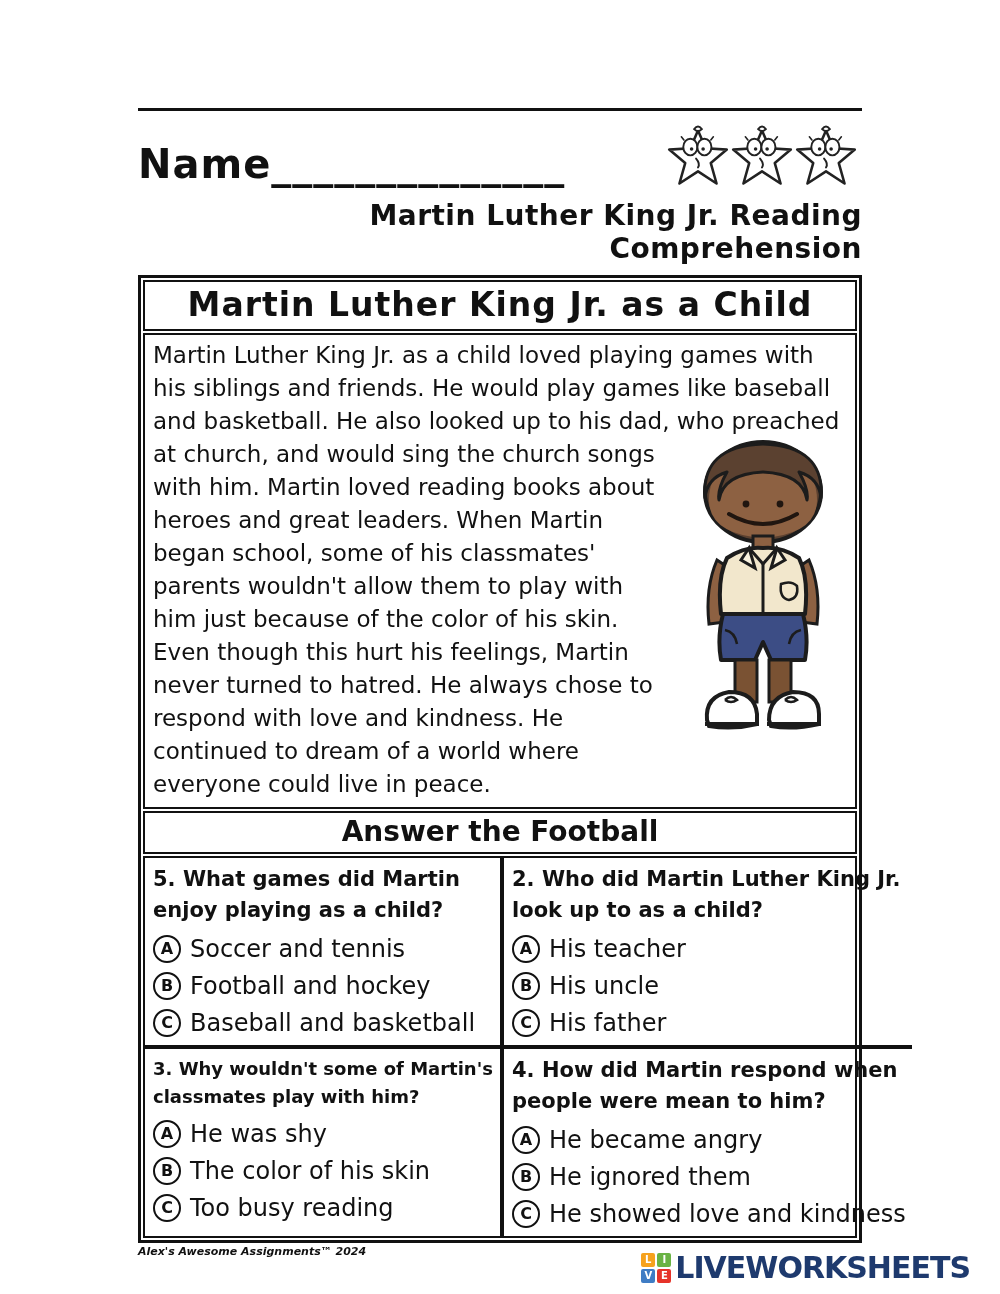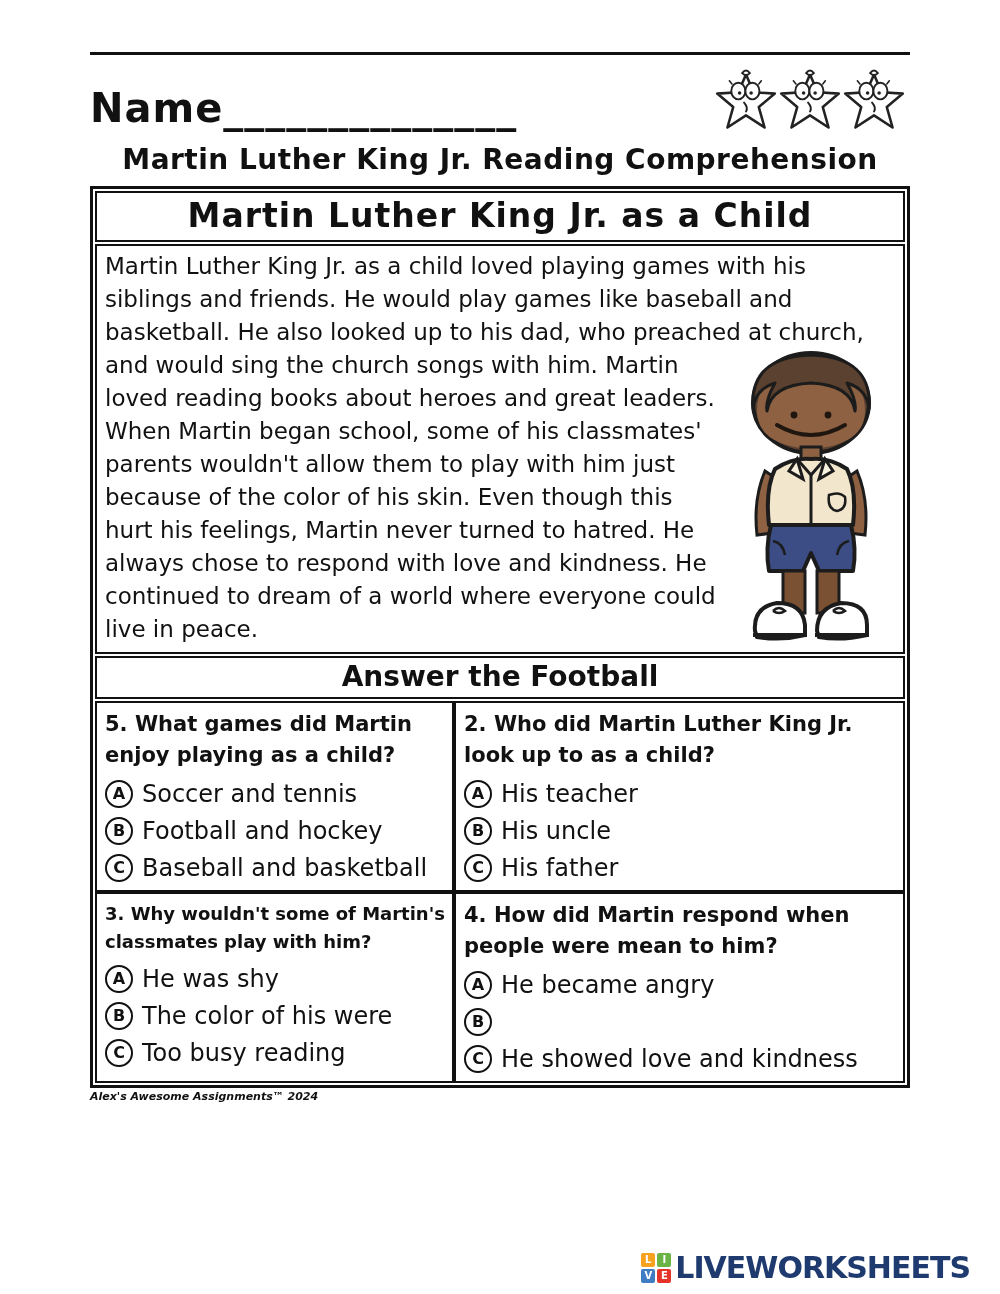--- a/index.html
+++ b/index.html
@@ -4,30 +4,30 @@
 <style>
   * { box-sizing: border-box; margin: 0; padding: 0; }
   html, body { width: 1000px; height: 1294px; }
   body {
     background: #ffffff;
     color: #111111;
     font-family: "DejaVu Sans", sans-serif;
     position: relative;
     overflow: hidden;
   }
-  .sheet { width: 820px; margin: 0 auto; padding-top: 52px; position: relative; }
+  .sheet { width: 724px; margin: 0 auto; padding-top: 108px; position: relative; }
 
   .top-rule { height: 3px; background: #111; width: 100%; }
 
   .name-row { display: flex; justify-content: space-between; align-items: flex-end; height: 80px; }
   .name-line { font-size: 40px; font-weight: bold; letter-spacing: 1px; padding-bottom: 4px; white-space: nowrap; }
   .stars { display: flex; gap: 0px; align-items: flex-end; padding-right: 4px; }
   .stars svg { display: block; }
 
-  .heading { text-align: center; font-size: 28px; font-weight: bold; margin-top: 8px; letter-spacing: 0.5px; }
+  .heading { text-align: right; font-size: 28px; font-weight: bold; margin-top: 8px; letter-spacing: 0.5px; }
 
   .main-box { border: 3px solid #111; margin-top: 10px; }
   .section { border: 2px solid #111; margin: 2px; }
 
   .passage-title { text-align: center; font-size: 33px; font-weight: bold; padding: 3px 4px 5px; letter-spacing: 1px; }
 
   .passage-body { padding: 4px 8px 6px 8px; font-size: 23px; line-height: 33px; }
   .float-spacer { float: right; width: 0; height: 99px; }
   .boy-figure { float: right; clear: right; width: 168px; height: 296px; margin: 0 0 2px 8px; }
   .boy-figure svg { display: block; width: 100%; height: 100%; }
@@ -189,36 +189,37 @@
       </div>
 
       <div class="q-cell row-bottom col-left">
         <div class="q-text small">3. Why wouldn't some of Martin's classmates play with him?</div>
         <div class="option">
           <span class="circle-letter">A</span>
           <span class="option-text">He was shy</span>
         </div>
         <div class="option">
           <span class="circle-letter">B</span>
-          <span class="option-text">The color of his were</span>
+          <span class="option-text">The color of his skin</span>
         </div>
         <div class="option">
           <span class="circle-letter">C</span>
           <span class="option-text">Too busy reading</span>
         </div>
       </div>
 
       <div class="q-cell row-bottom col-right">
         <div class="q-text">4. How did Martin respond when people were mean to him?</div>
         <div class="option">
           <span class="circle-letter">A</span>
           <span class="option-text">He became angry</span>
         </div>
         <div class="option">
           <span class="circle-letter">B</span>
+          <span class="option-text">He ignored them</span>
         </div>
         <div class="option">
           <span class="circle-letter">C</span>
           <span class="option-text">He showed love and kindness</span>
         </div>
       </div>
 
     </div>
   </div>
 

